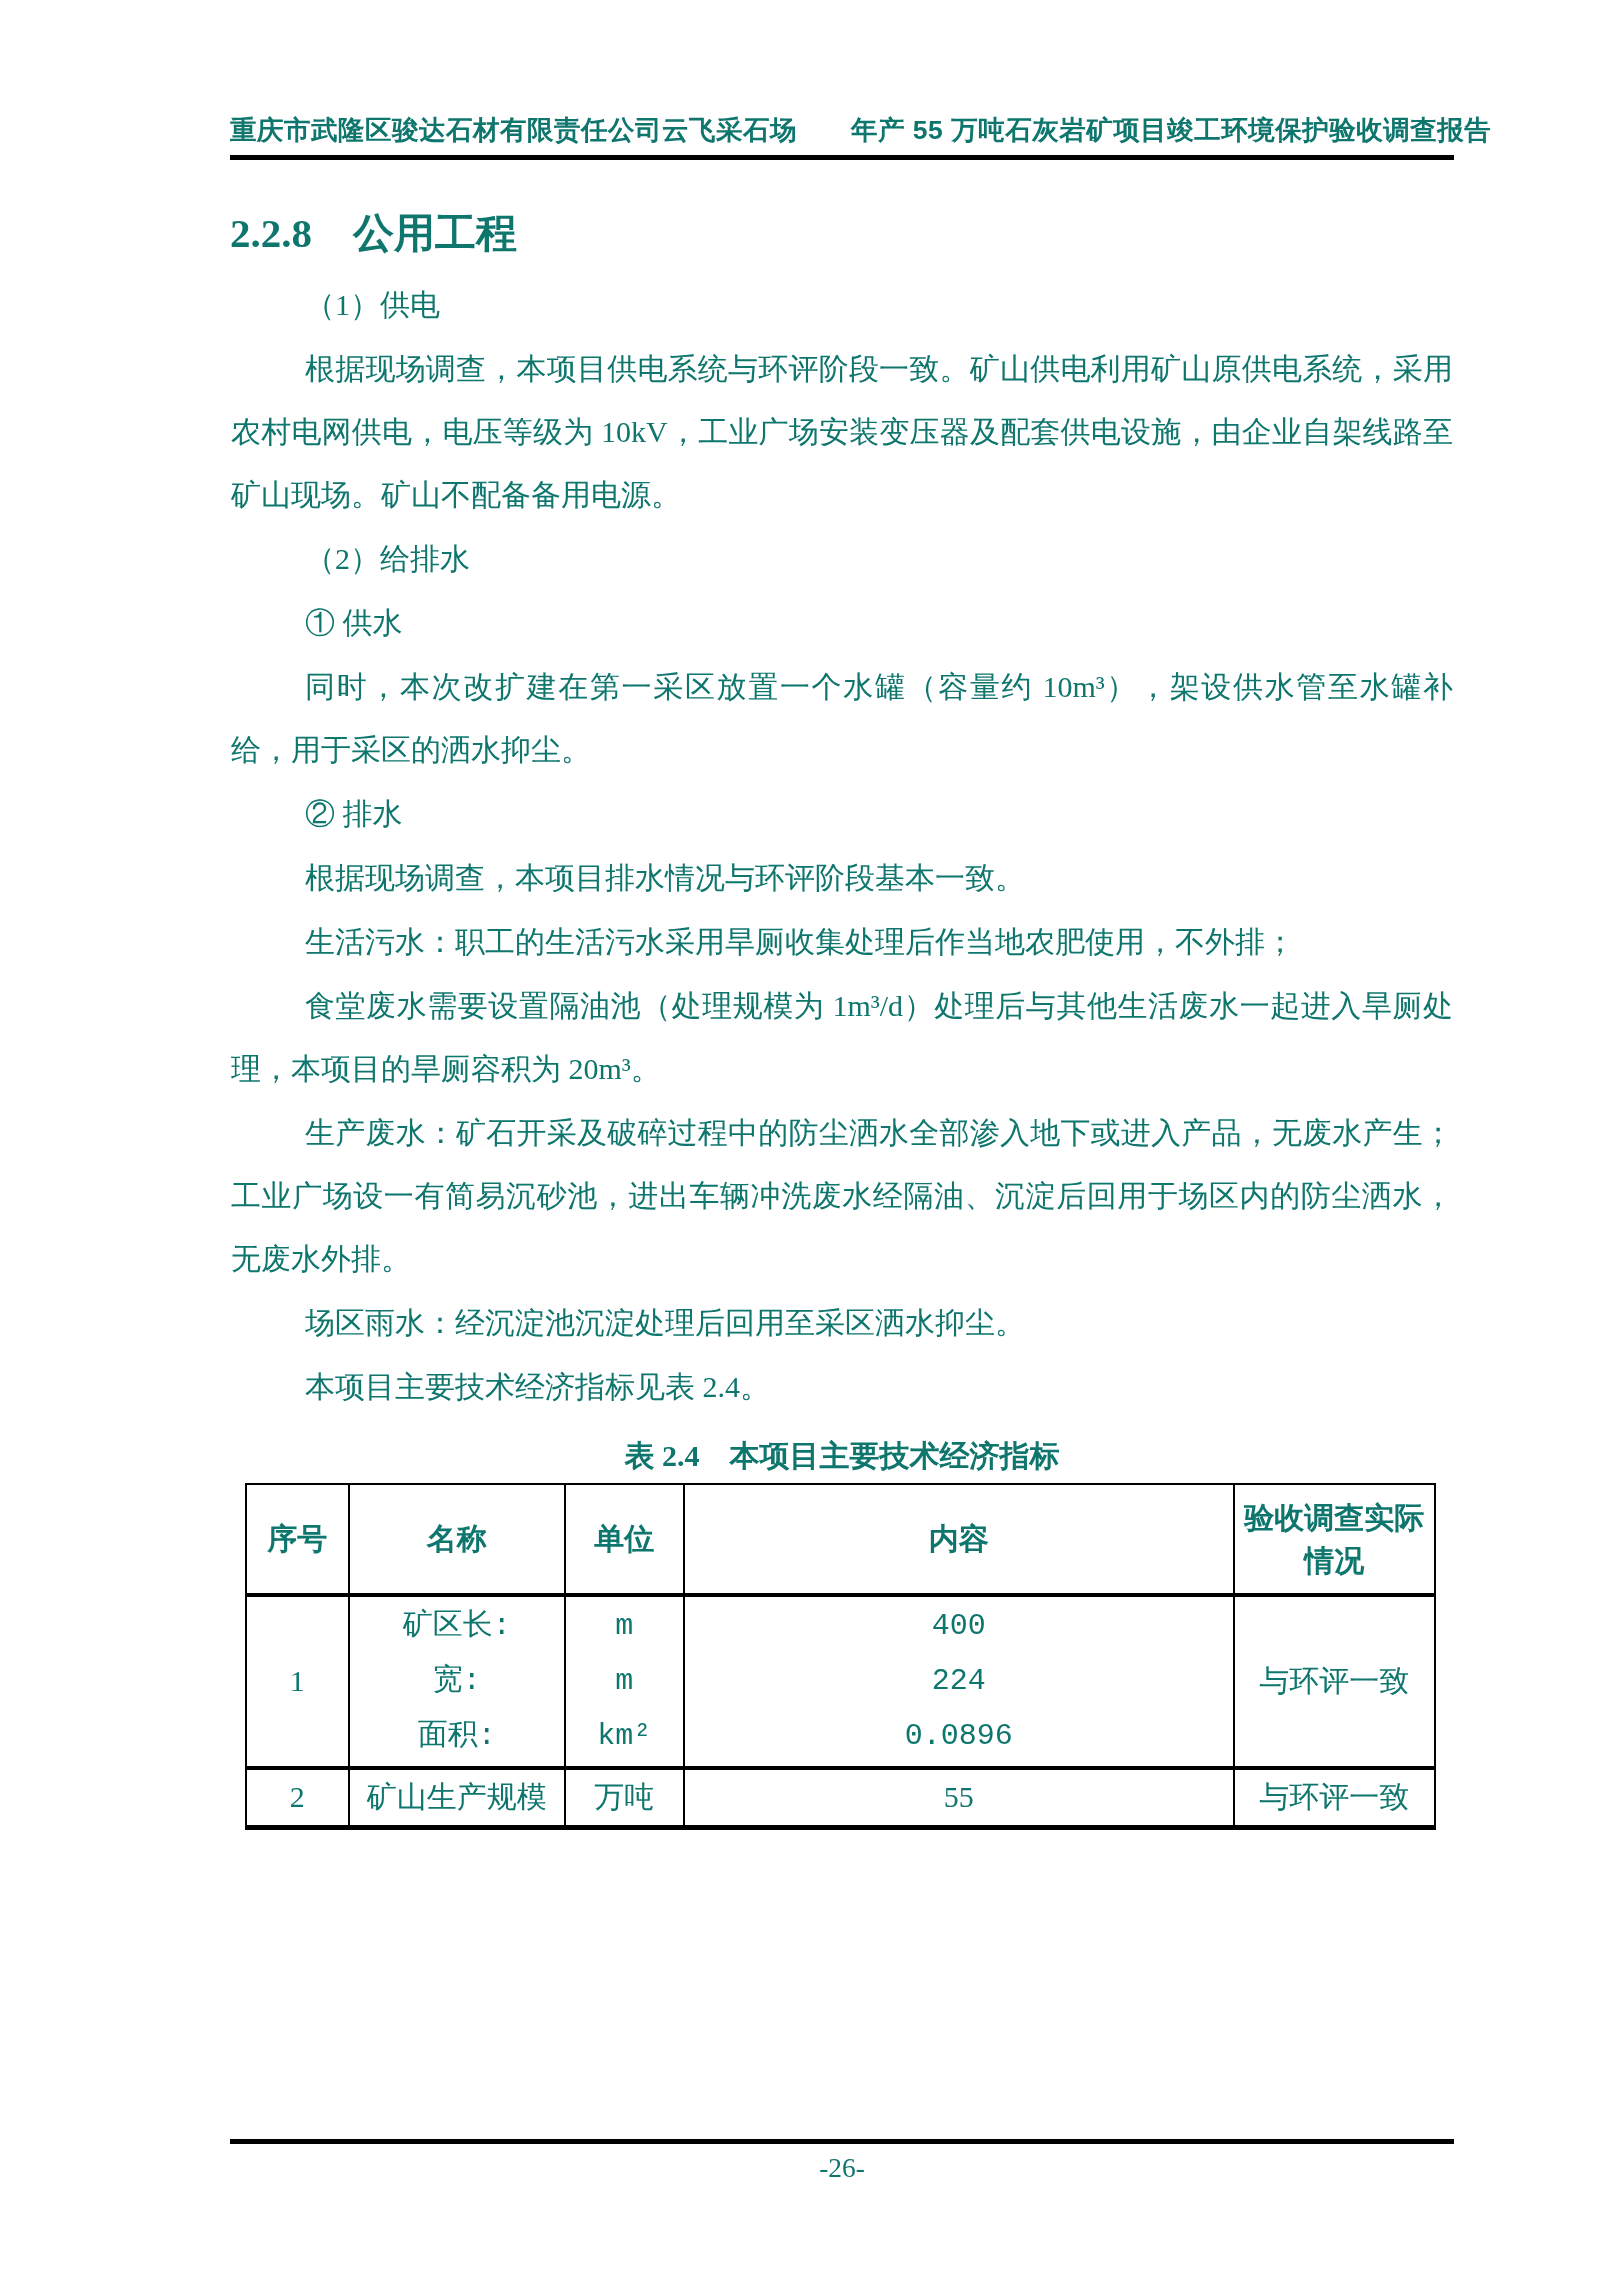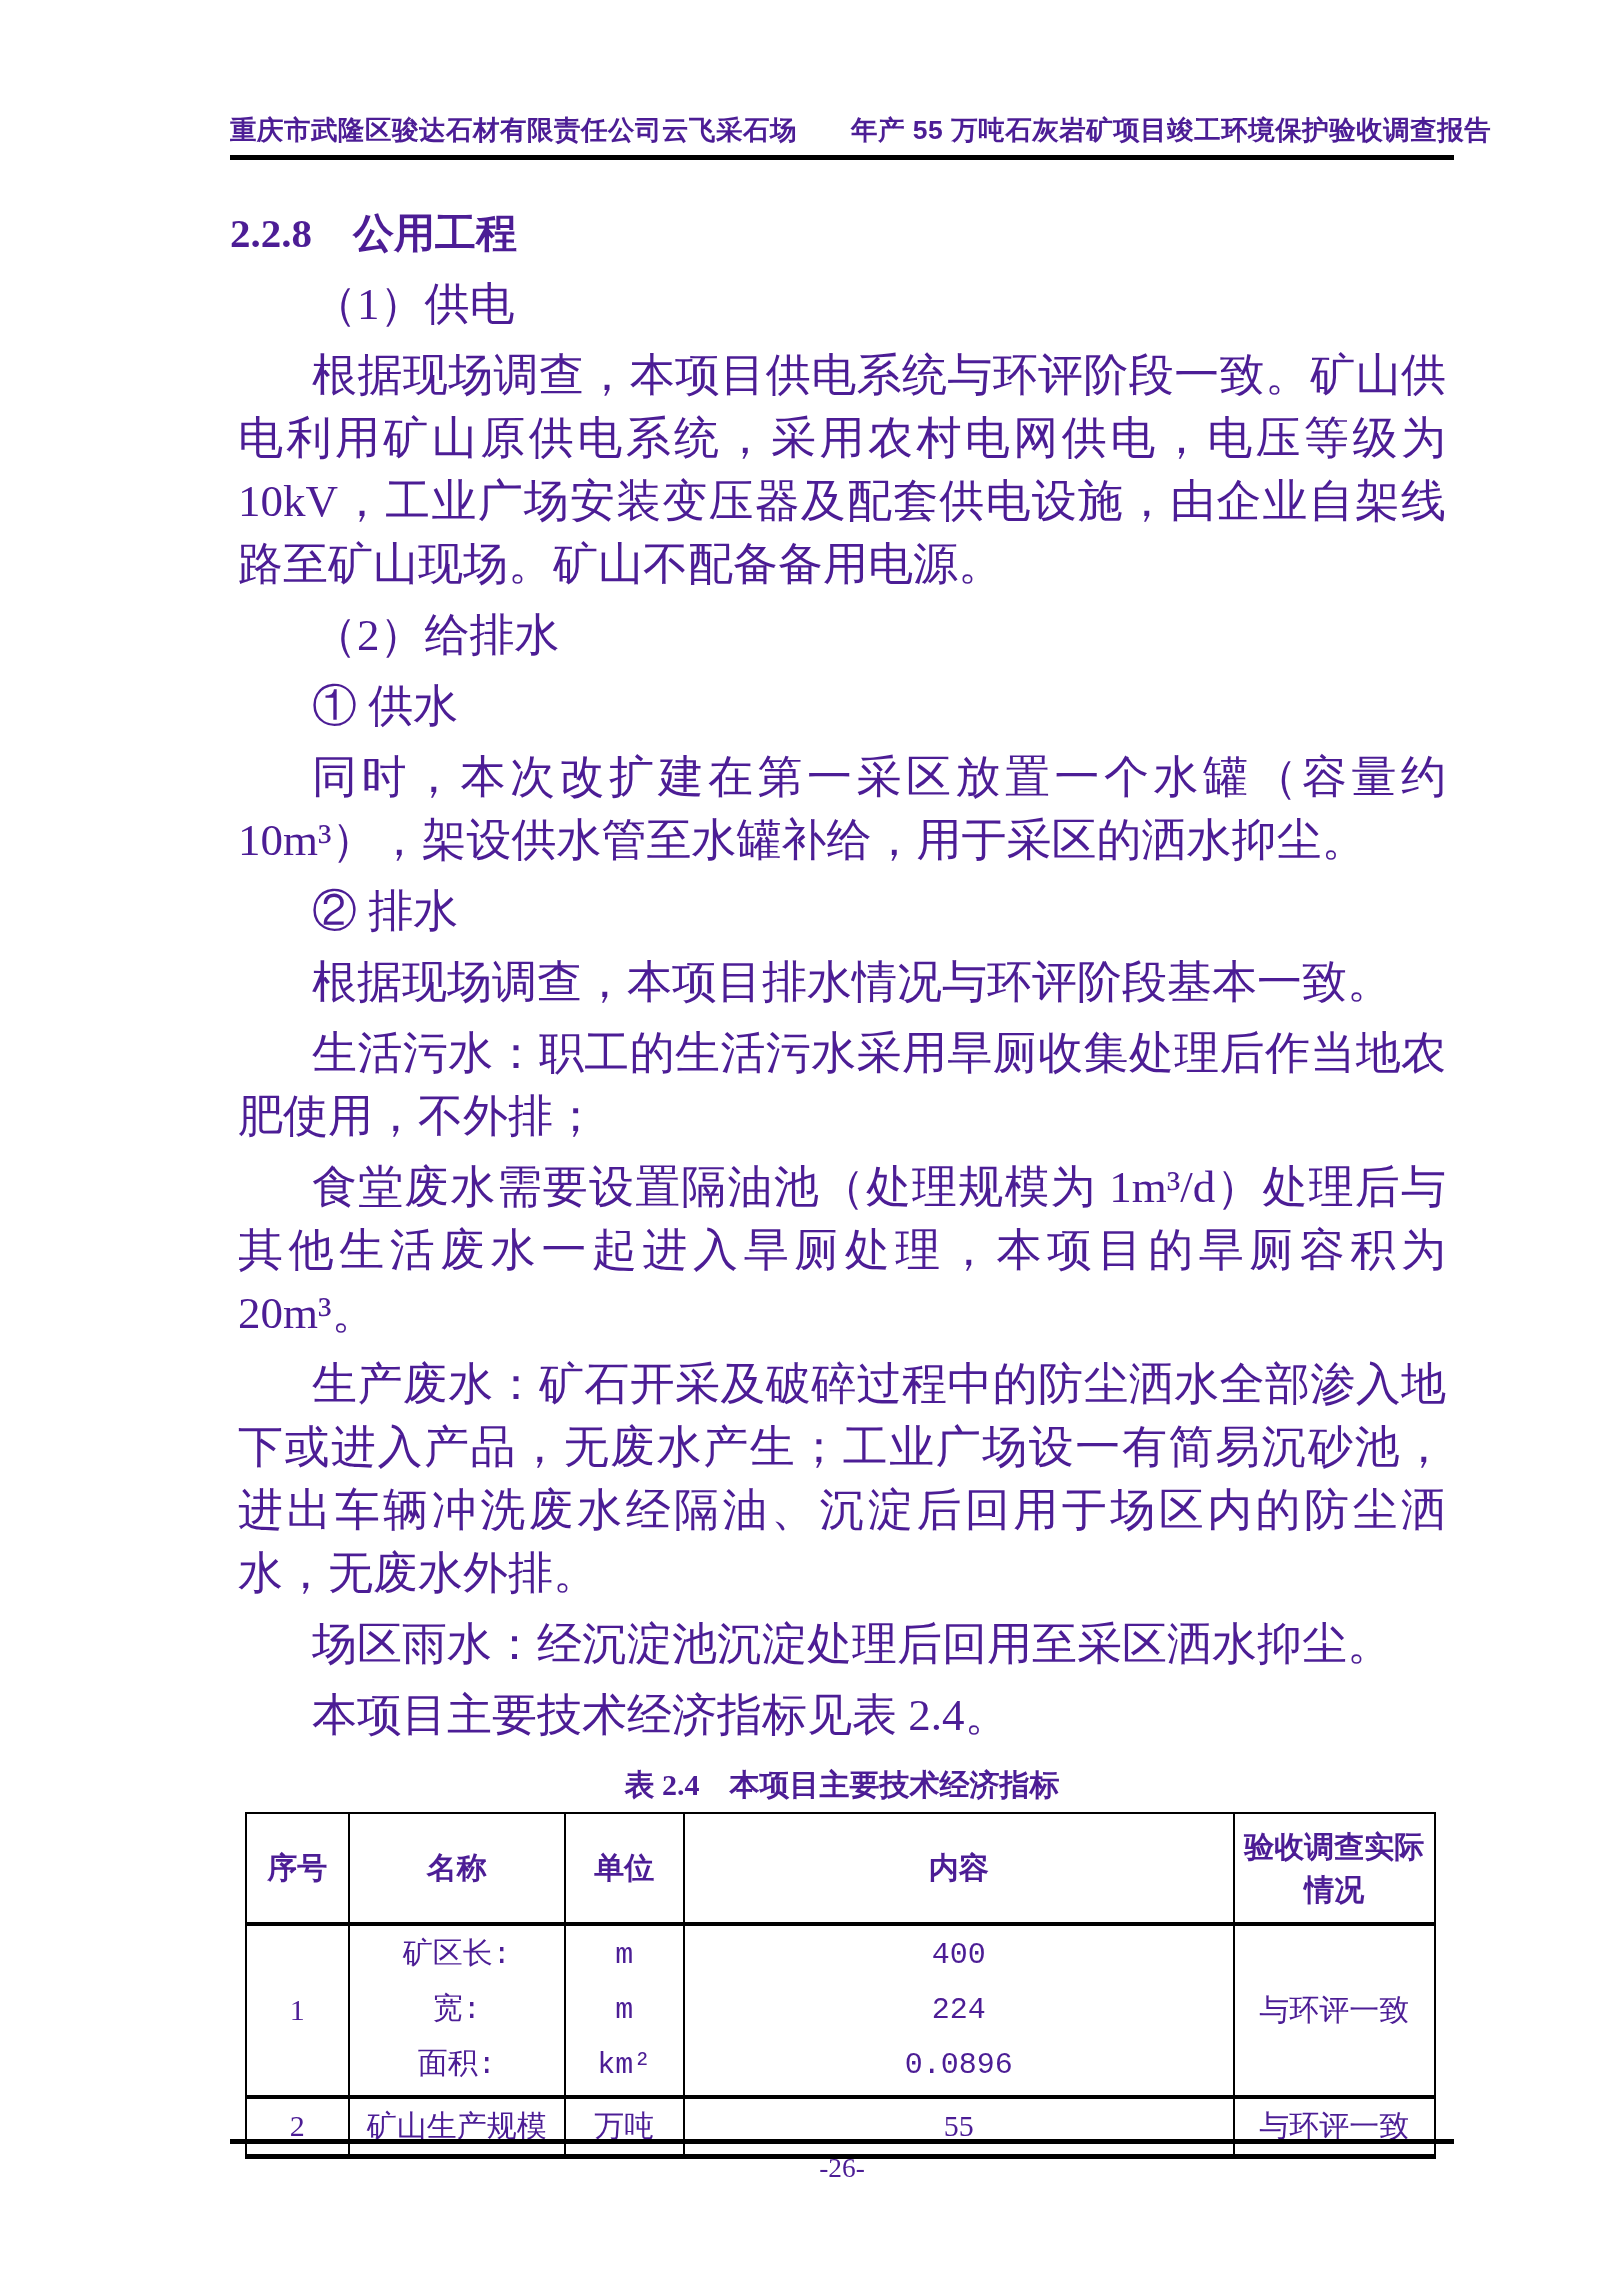--- a/index.html
+++ b/index.html
@@ -5,21 +5,21 @@
   html, body {
     margin: 0;
     padding: 0;
     background: #ffffff;
   }
   .page {
     position: relative;
     width: 1621px;
     height: 2293px;
     background: #ffffff;
-    color: #4c1d95;
+    color: #0f766e;
     font-family: "Liberation Serif", "DejaVu Serif", serif;
     box-sizing: border-box;
     padding: 116px 167px 0 230px;
     overflow: hidden;
   }
   
   .header-title {
     font-family: "Liberation Sans", "DejaVu Sans", sans-serif;
     font-weight: bold;
     font-size: 26.5px;
@@ -35,23 +35,23 @@
   }
   
   .h-section {
     font-size: 41px;
     font-weight: bold;
     line-height: 45px;
     margin: 51px 0 17.6px 0;
   }
   
   .para {
-    font-size: 45px;
+    font-size: 30px;
     line-height: 63px;
-    margin: 8px;
+    margin: 1px;
     text-indent: 74px;
     text-align: justify;
   }
   
   .table-caption {
     font-size: 30px;
     font-weight: bold;
     text-align: center;
     margin: 17.6px 0 7.8px 0;
     line-height: 39px;

